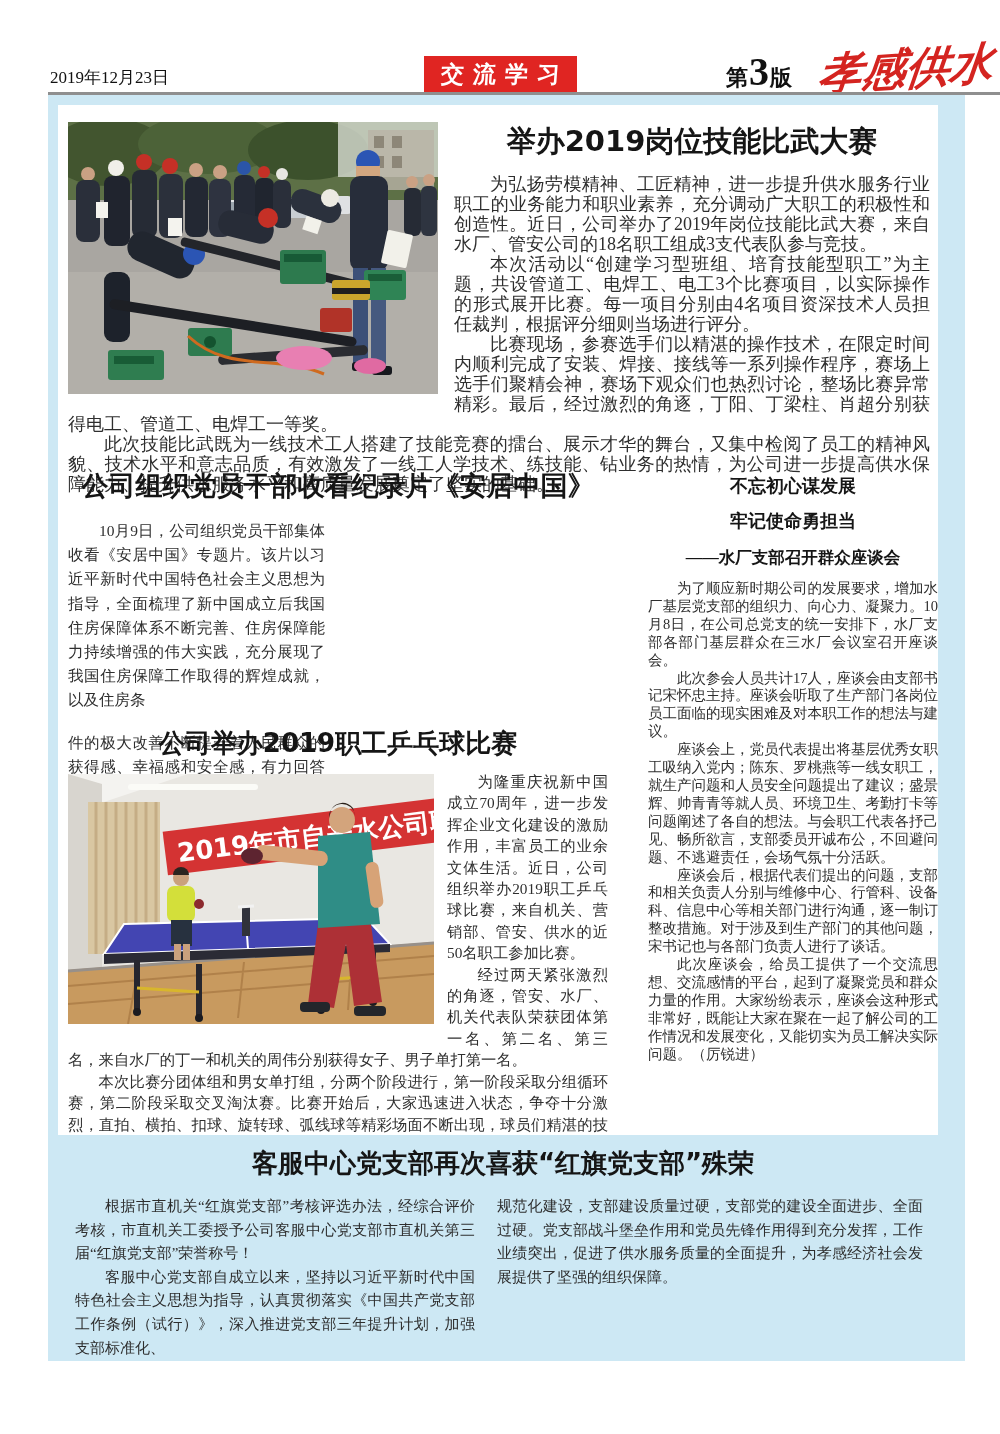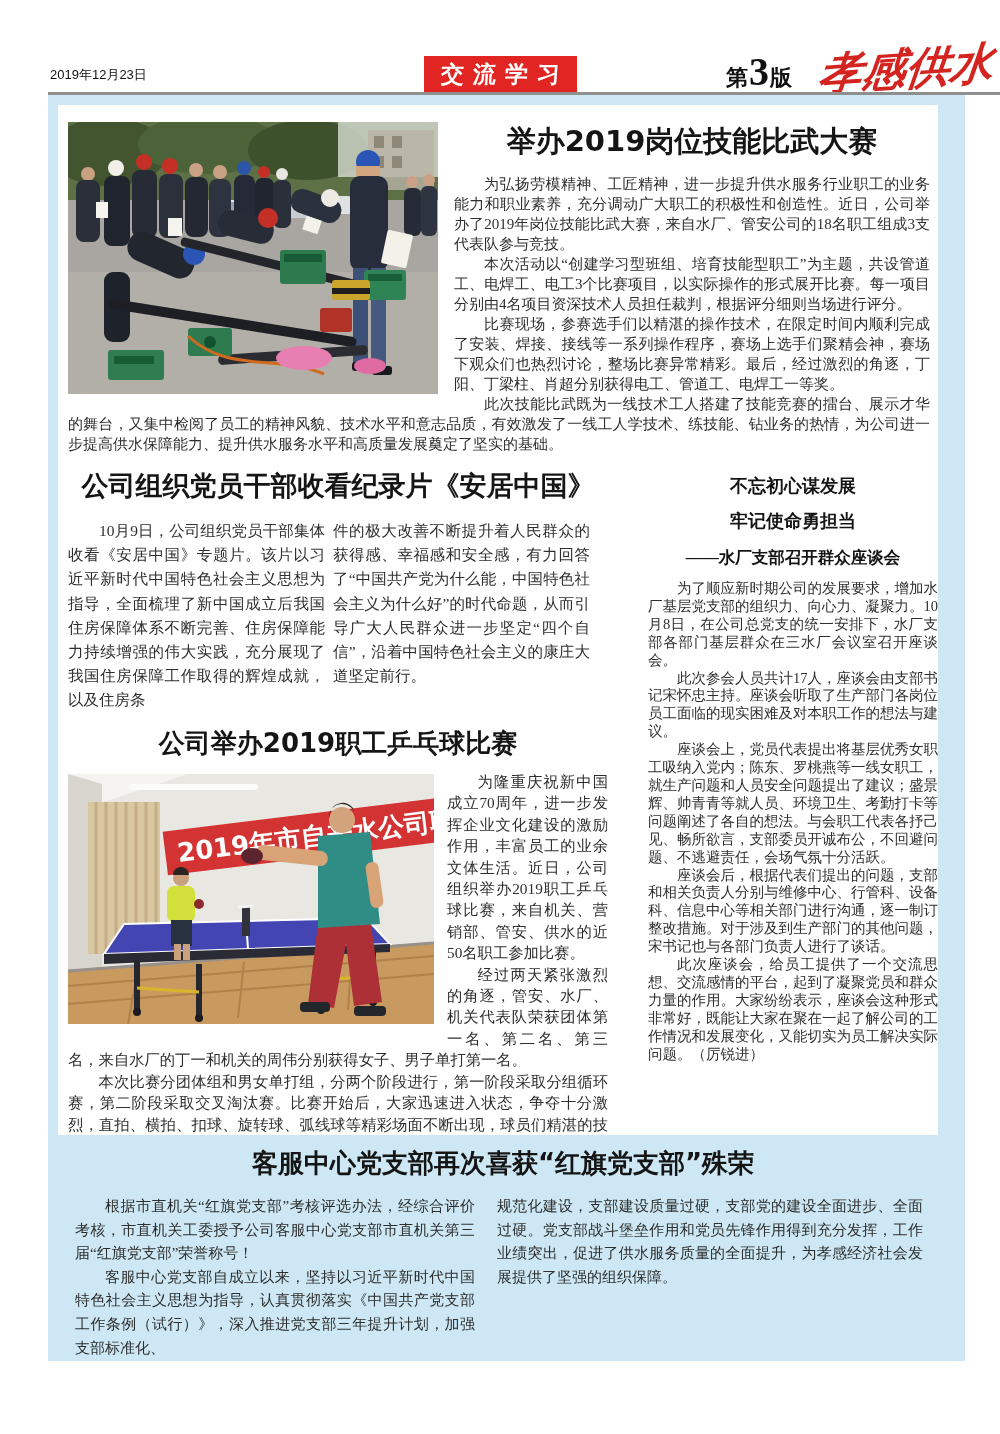--- a/index.html
+++ b/index.html
@@ -1,21 +1,21 @@
 <!DOCTYPE html>
 <html><head>
 <meta charset="utf-8">
 <style>
   html,body{margin:0;padding:0;background:#ffffff;}
   .page{position:relative;width:1000px;height:1434px;background:#ffffff;overflow:hidden;
         font-family:"Liberation Serif","DejaVu Serif",serif;color:#2b2b2b;}
 
   
-  .hdr-date{position:absolute;left:50px;top:66px;font-size:13px;color:#111;
-            font-family:Liberation Sans, sans-serif;}
+  .hdr-date{position:absolute;left:50px;top:66px;font-size:17px;color:#111;
+            font-family:Liberation Serif, serif;}
   .section-box{position:absolute;left:424px;top:56px;width:153px;height:37px;background:#e02522;
                display:flex;align-items:center;justify-content:center;}
   .section-box span{color:#ffffff;font-size:23px;font-weight:bold;letter-spacing:9px;
                font-family:"DejaVu Sans","Liberation Sans",sans-serif;transform:skewX(-4deg);
                padding-left:9px;}
   .edition{position:absolute;left:726px;top:52px;display:flex;align-items:baseline;color:#111;}
   .edition .ed-pre,.edition .ed-suf{font-size:22px;font-weight:bold;}
   .edition .ed-num{font-size:40px;font-weight:bold;font-family:"Liberation Serif","DejaVu Serif",serif;
                    line-height:40px;margin:0 1px;}
   .masthead{position:absolute;left:818px;top:40px;width:170px;color:#d42420;font-size:44px;
@@ -32,26 +32,26 @@
   .art{position:absolute;}
   .art h1,.art h2{font-family:"DejaVu Sans","Liberation Sans",sans-serif;color:#151515;
                   margin:0;font-weight:bold;text-align:center;}
   .art p{margin:0;text-align:justify;color:#2e2e2e;}
   .indent{text-indent:2em;}
 
   
   .art-skills{left:68px;top:110px;width:862px;height:330px;}
   .art-skills .photo{float:left;width:370px;height:272px;margin:12px 16px 6px 0;}
   .art-skills h1{font-size:29px;overflow:hidden;margin:12px 0 12px;}
-  .art-skills p{font-size:15px;line-height:20px;}
+  .art-skills p{font-size:18px;line-height:20px;}
 
   
   .art-doc{left:68px;top:468px;width:540px;}
   .art-doc h2{font-size:27px;margin-bottom:15px;}
-  .art-doc .cols{display:flex;gap:8px;}
+  .art-doc .cols{display:flex;gap:18px;flex-direction:column;}
   .art-doc .col{width:257px;}
   .art-doc p{font-size:15.5px;line-height:24.2px;}
 
   
   .art-forum{left:648px;top:468px;width:290px;height:664px;overflow:hidden;}
   .art-forum h2{font-size:18px;line-height:35px;}
   .art-forum .sub{font-size:16.5px;font-weight:bold;text-align:center;margin:9px 0 11px;
                   color:#151515;font-family:Liberation Serif, serif;}
   .art-forum p{font-size:14.5px;line-height:17.9px;}
 

